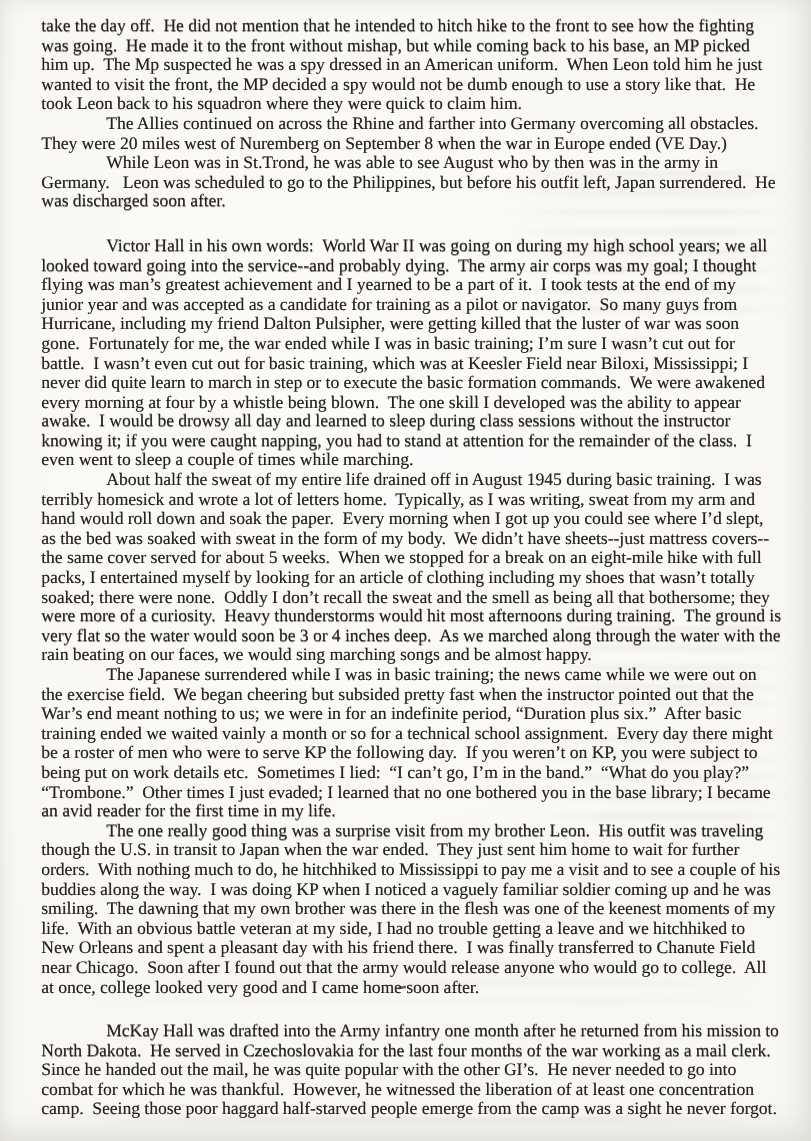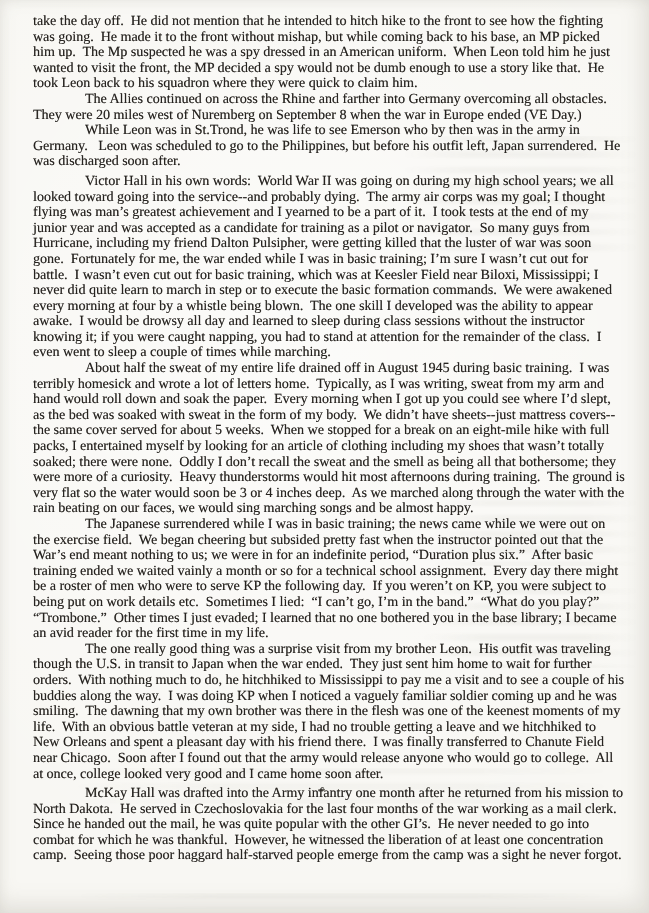--- a/index.html
+++ b/index.html
@@ -30,21 +30,21 @@
     color: var(--ink);
   }
   .para {
     font-size: 14px;
     line-height: 15.6px;
     white-space: pre-wrap;
     text-rendering: geometricPrecision;
     text-shadow: 0.2px 0.2px 0.35px rgba(40,36,30,0.55);
   }
   .para.indent { text-indent: 52px; }
-  .para.gap { margin-top: 4px; }
+  .para.gap { margin-top: 20px; }
 
   
   .ghost {
     position: absolute;
     pointer-events: none;
     background: repeating-linear-gradient(
       180deg,
       rgba(95, 88, 74, 0.085) 0px, rgba(95, 88, 74, 0.085) 6px,
       rgba(95, 88, 74, 0.0) 6px, rgba(95, 88, 74, 0.0) 15.5px
     );
@@ -75,21 +75,21 @@
 
 <div class="page">
   <div class="ghost ghost-1"></div>
   <div class="ghost ghost-2"></div>
   <div class="ghost ghost-3"></div>
   <div class="ghost ghost-4"></div>
   <div class="ghost ghost-5"></div>
   <div class="textcol">
       <p class="para">take the day off.  He did not mention that he intended to hitch hike to the front to see how the fighting was going.  He made it to the front without mishap, but while coming back to his base, an MP picked him up.  The Mp suspected he was a spy dressed in an American uniform.  When Leon told him he just wanted to visit the front, the MP decided a spy would not be dumb enough to use a story like that.  He took Leon back to his squadron where they were quick to claim him.</p>
       <p class="para indent">The Allies continued on across the Rhine and farther into Germany overcoming all obstacles.  They were 20 miles west of Nuremberg on September 8 when the war in Europe ended (VE Day.)</p>
-      <p class="para indent">While Leon was in St.Trond, he was life to see Emerson who by then was in the army in Germany.   Leon was scheduled to go to the Philippines, but before his outfit left, Japan surrendered.  He was discharged soon after.</p>
+      <p class="para indent">While Leon was in St.Trond, he was able to see August who by then was in the army in Germany.   Leon was scheduled to go to the Philippines, but before his outfit left, Japan surrendered.  He was discharged soon after.</p>
       <p class="para indent gap">Victor Hall in his own words:  World War II was going on during my high school years; we all looked toward going into the service--and probably dying.  The army air corps was my goal; I thought flying was man’s greatest achievement and I yearned to be a part of it.  I took tests at the end of my junior year and was accepted as a candidate for training as a pilot or navigator.  So many guys from Hurricane, including my friend Dalton Pulsipher, were getting killed that the luster of war was soon gone.  Fortunately for me, the war ended while I was in basic training; I’m sure I wasn’t cut out for battle.  I wasn’t even cut out for basic training, which was at Keesler Field near Biloxi, Mississippi; I never did quite learn to march in step or to execute the basic formation commands.  We were awakened every morning at four by a whistle being blown.  The one skill I developed was the ability to appear awake.  I would be drowsy all day and learned to sleep during class sessions without the instructor knowing it; if you were caught napping, you had to stand at attention for the remainder of the class.  I even went to sleep a couple of times while marching.</p>
       <p class="para indent">About half the sweat of my entire life drained off in August 1945 during basic training.  I was terribly homesick and wrote a lot of letters home.  Typically, as I was writing, sweat from my arm and hand would roll down and soak the paper.  Every morning when I got up you could see where I’d slept, as the bed was soaked with sweat in the form of my body.  We didn’t have sheets--just mattress covers--the same cover served for about 5 weeks.  When we stopped for a break on an eight-mile hike with full packs, I entertained myself by looking for an article of clothing including my shoes that wasn’t totally soaked; there were none.  Oddly I don’t recall the sweat and the smell as being all that bothersome; they were more of a curiosity.  Heavy thunderstorms would hit most afternoons during training.  The ground is very flat so the water would soon be 3 or 4 inches deep.  As we marched along through the water with the rain beating on our faces, we would sing marching songs and be almost happy.</p>
       <p class="para indent">The Japanese surrendered while I was in basic training; the news came while we were out on the exercise field.  We began cheering but subsided pretty fast when the instructor pointed out that the War’s end meant nothing to us; we were in for an indefinite period, “Duration plus six.”  After basic training ended we waited vainly a month or so for a technical school assignment.  Every day there might be a roster of men who were to serve KP the following day.  If you weren’t on KP, you were subject to being put on work details etc.  Sometimes I lied:  “I can’t go, I’m in the band.”  “What do you play?”  “Trombone.”  Other times I just evaded; I learned that no one bothered you in the base library; I became an avid reader for the first time in my life.</p>
       <p class="para indent">The one really good thing was a surprise visit from my brother Leon.  His outfit was traveling though the U.S. in transit to Japan when the war ended.  They just sent him home to wait for further orders.  With nothing much to do, he hitchhiked to Mississippi to pay me a visit and to see a couple of his buddies along the way.  I was doing KP when I noticed a vaguely familiar soldier coming up and he was smiling.  The dawning that my own brother was there in the flesh was one of the keenest moments of my life.  With an obvious battle veteran at my side, I had no trouble getting a leave and we hitchhiked to New Orleans and spent a pleasant day with his friend there.  I was finally transferred to Chanute Field near Chicago.  Soon after I found out that the army would release anyone who would go to college.  All at once, college looked very good and I came home soon after.</p>
       <p class="para indent gap">McKay Hall was drafted into the Army infantry one month after he returned from his mission to North Dakota.  He served in Czechoslovakia for the last four months of the war working as a mail clerk.  Since he handed out the mail, he was quite popular with the other GI’s.  He never needed to go into combat for which he was thankful.  However, he witnessed the liberation of at least one concentration camp.  Seeing those poor haggard half-starved people emerge from the camp was a sight he never forgot.</p>
     </div>
   <div class="artifact-dash"></div>
 </div>
 
 </body></html>

